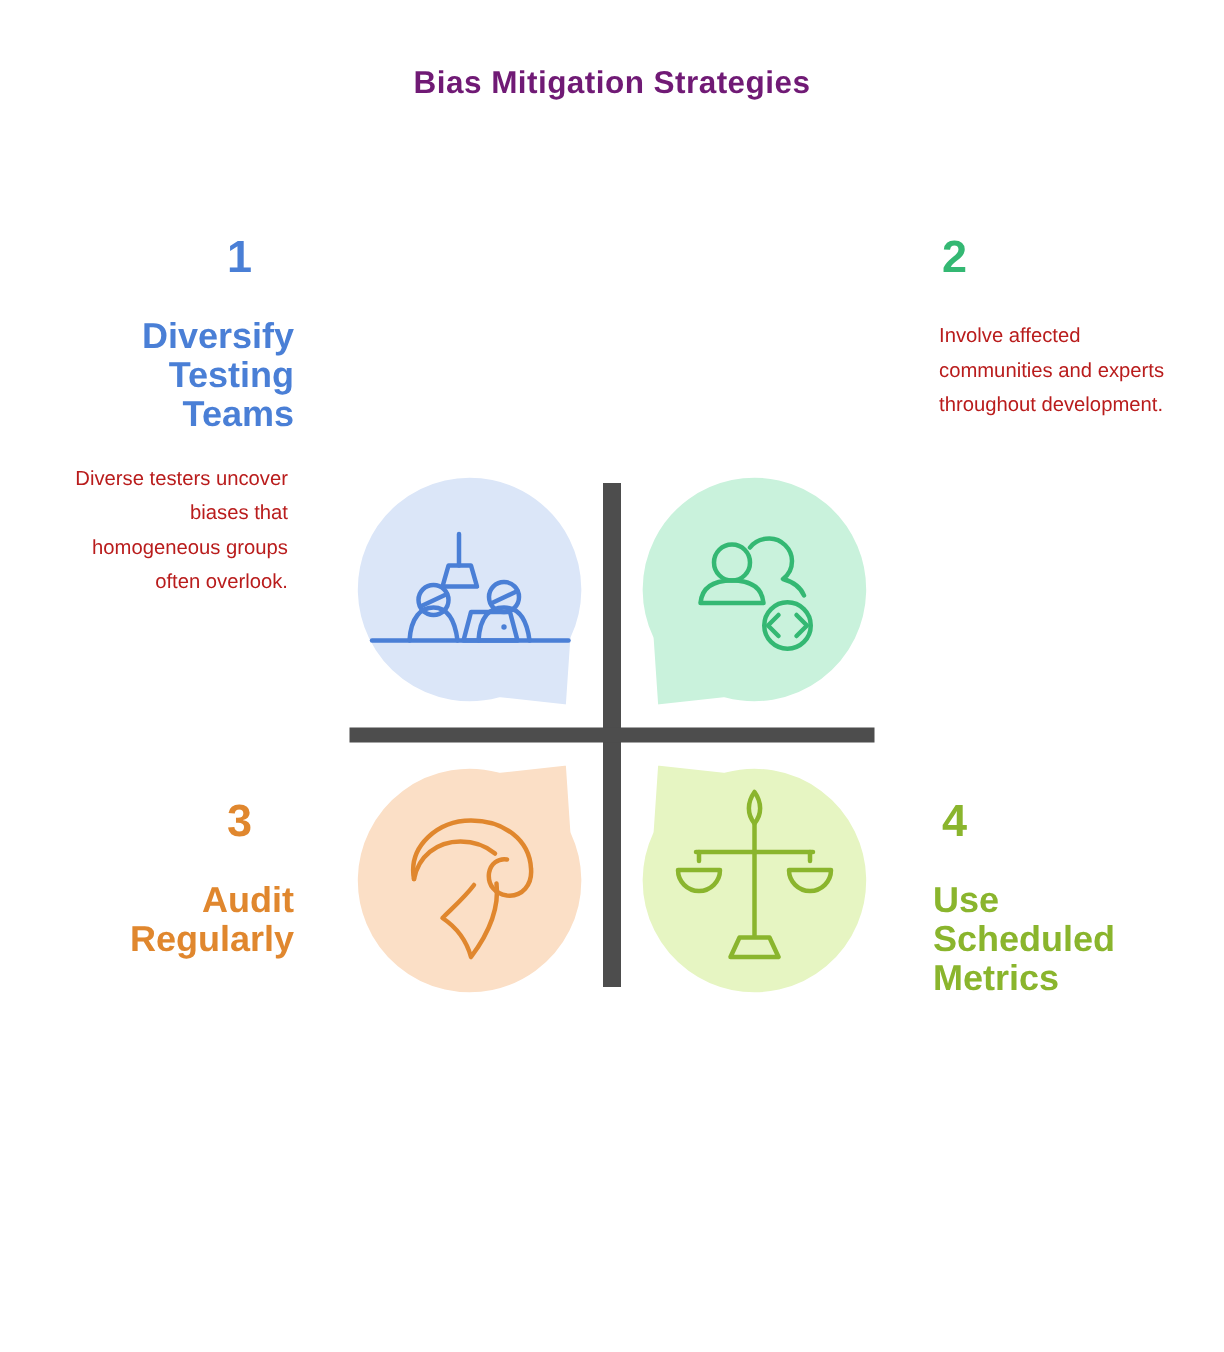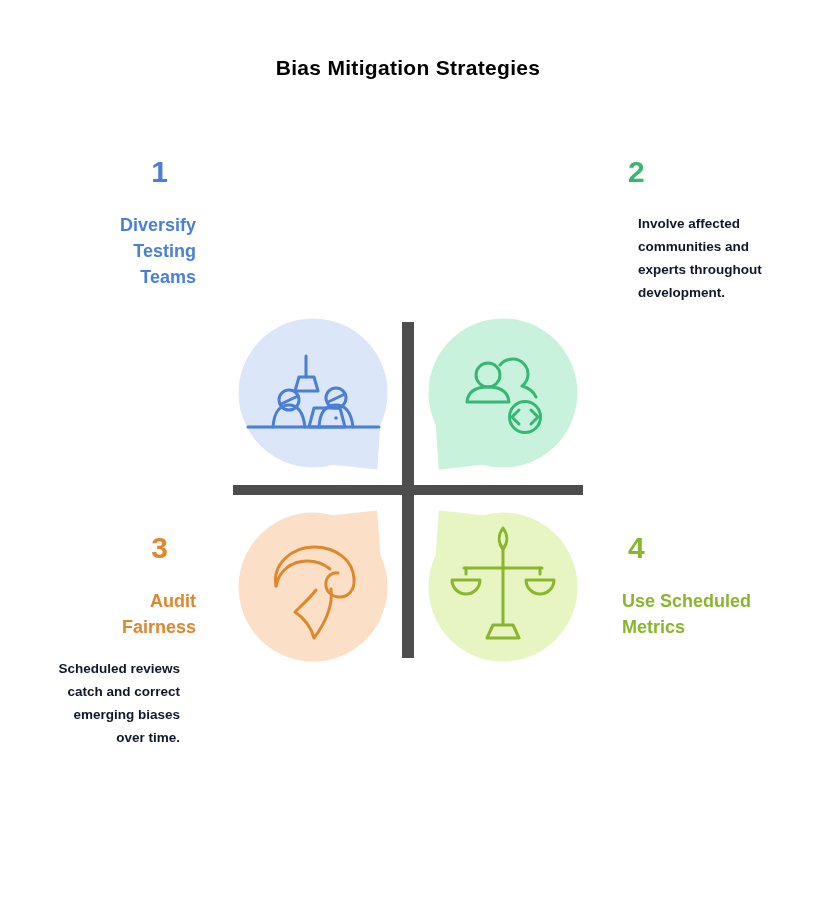--- a/index.html
+++ b/index.html
@@ -1,45 +1,45 @@
 <!DOCTYPE html>
 <html><head>
 <meta charset="utf-8">
 <style>
   html,body{margin:0;padding:0;background:#ffffff;}
   .canvas{
     position:relative;width:816px;height:901px;background:#ffffff;overflow:hidden;
     font-family:"Liberation Sans", sans-serif;
   }
   .title{
-    position:absolute;left:0;top:56px;width:816px;margin:0;text-align:center;
-    font-size:21px;font-weight:700;color:#000000;letter-spacing:.3px;
+    position:absolute;left:0;top:44px;width:816px;margin:0;text-align:center;
+    font-size:21px;font-weight:700;color:#701a75;letter-spacing:.3px;
   }
   
   .vline{position:absolute;left:402px;top:322px;width:12px;height:336px;background:#4d4d4d;}
   .hline{position:absolute;left:233px;top:485px;width:350px;height:10px;background:#4d4d4d;}
   
   .bubble{position:absolute;width:190px;height:190px;}
   .bubble.tl{left:218px;top:298px;}
   .bubble.tr{left:408px;top:298px;}
   .bubble.bl{left:218px;top:492px;}
   .bubble.br{left:408px;top:492px;}
   
   .block{position:absolute;}
   .block.left{right:620px;width:150px;text-align:right;}
   .block.right{left:622px;width:168px;text-align:left;}
   .block.top{top:156px;}
   .block.bottom{top:532px;}
   .num{font-size:30px;font-weight:700;line-height:32px;margin:0 0 24px 0;}
   .block.left .num{padding-right:28px;}
   .block.right .num{padding-left:6px;}
-  .hd{font-size:18px;font-weight:700;line-height:26px;margin:0 0 17px 0;}
+  .hd{font-size:24px;font-weight:700;line-height:26px;margin:0 0 17px 0;}
   .block.left .hd{max-width:112px;margin-left:auto;}
   .block.right .hd{max-width:145px;}
-  .body{font-size:13.5px;font-weight:700;line-height:23px;color:#0f172a;margin:16px;}
+  .body{font-size:13.5px;font-weight:400;line-height:23px;color:#b91c1c;margin:4px;}
   .block.left .body{max-width:145px;margin-left:auto;}
   .block.right .body{max-width:162px;}
   .c1{color:#4a7fd6;} .c2{color:#34b873;} .c3{color:#e0872e;} .c4{color:#8ab52d;}
 </style>
 </head>
 <body>
 
 <div class="canvas">
 
   <h1 class="title">Bias Mitigation Strategies</h1>
@@ -95,31 +95,31 @@
       <path d="M132,76 V82"></path>
       <path d="M44,88 A14 14 0 0 0 72 88 Z"></path>
       <path d="M118,88 A14 14 0 0 0 146 88 Z"></path>
       <path d="M85,133 L105,133 L111,146 L79,146 Z"></path>
     </g>
   </svg>
 
   <div class="block left top">
     <div class="num c1">1</div>
     <h2 class="hd c1">Diversify Testing Teams</h2>
+    <p class="body">Diverse testers uncover biases that homogeneous groups often overlook.</p>
   </div>
 
   <div class="block right top">
     <div class="num c2">2</div>
     <p class="body">Involve affected communities and experts throughout development.</p>
   </div>
 
   <div class="block left bottom">
     <div class="num c3">3</div>
-    <h2 class="hd c3">Audit Fairness</h2>
-    <p class="body">Scheduled reviews catch and correct emerging biases over time.</p>
+    <h2 class="hd c3">Audit Regularly</h2>
   </div>
 
   <div class="block right bottom">
     <div class="num c4">4</div>
     <h2 class="hd c4">Use Scheduled Metrics</h2>
   </div>
 
 </div>
 
 </body></html>

